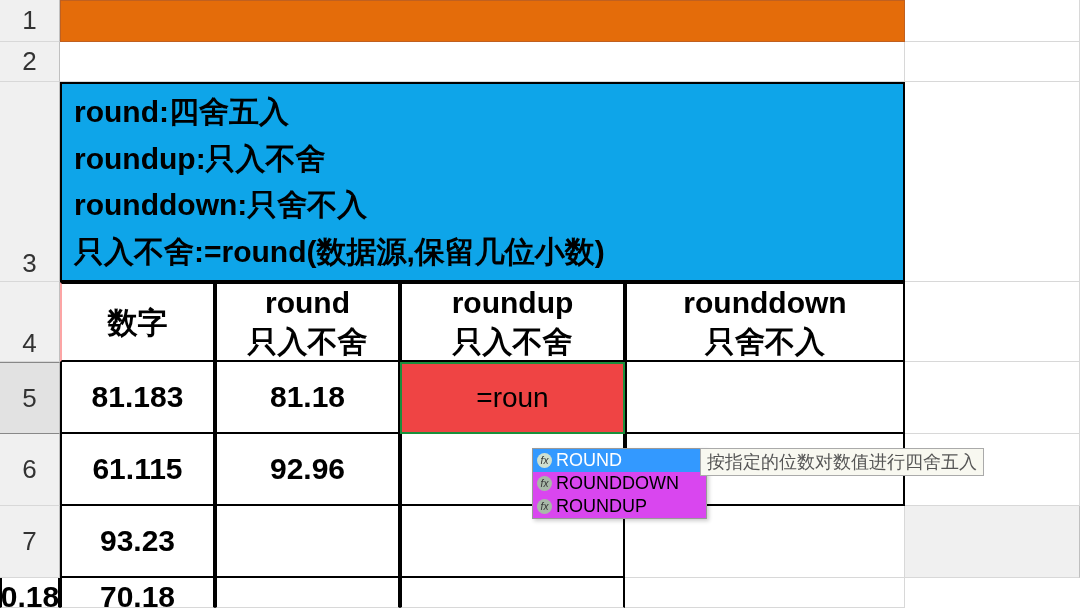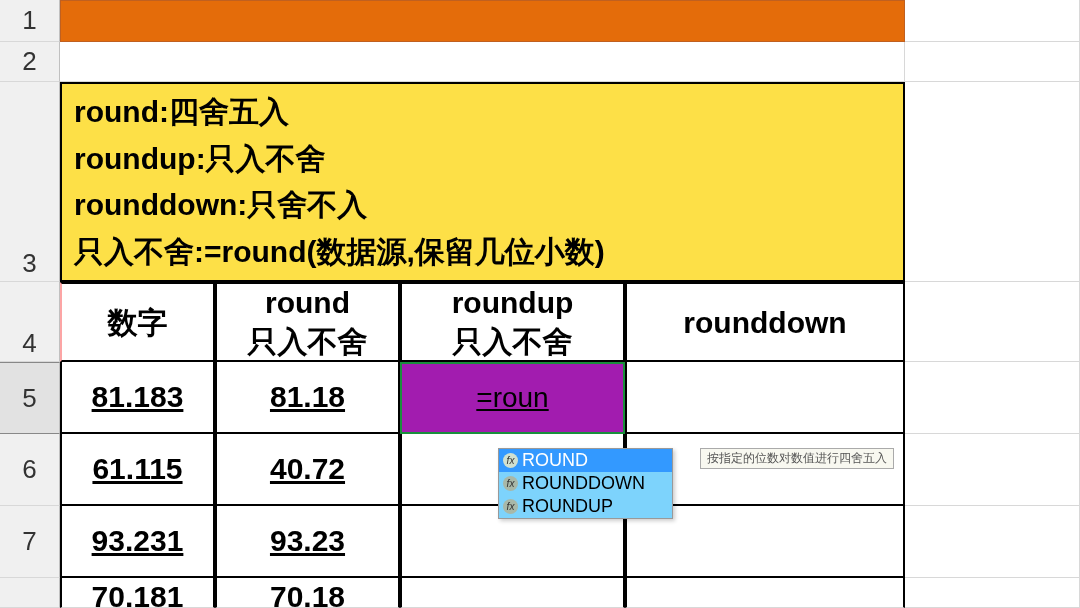--- a/index.html
+++ b/index.html
@@ -32,21 +32,21 @@
   .cell {
     border-right: 1px solid #d8d8d8;
     border-bottom: 1px solid #d8d8d8;
     display: flex;
     align-items: center;
     font-size: 26px;
     padding: 0 6px;
   }
   .orange { background: #E46C0A; }
   .yellow {
-    background: #fde047;
+    background: #0ea5e9;
     grid-column: 2 / 6;
     border: 2px solid #000;
     border-top: 2px solid #000;
     border-left: 2px solid #000;
     border-right: 2px solid #000;
     border-bottom: 2px solid #000;
     display: flex;
     flex-direction: column;
     justify-content: center;
     padding: 8px 12px;
@@ -65,35 +65,34 @@
   }
   .tbl-top { border-top: 2px solid #000; }
   .tbl-left { border-left: 2px solid #fca5a5; }
   .dcell {
     border-left: 2px solid #000;
     border-right: 2px solid #000;
     border-bottom: 2px solid #000;
     font-size: 30px;
     font-weight: bold;
     justify-content: center;
-    text-decoration: underline;
   }
   .dcell.first { border-left: 2px solid #000; }
   .editing {
     border: 2px solid #1a8f3c !important;
-    background: #a21caf;
+    background: #ef4444;
     font-weight: normal;
     font-size: 28px;
   }
   .autocomplete {
     position: absolute;
-    left: 498px;
+    left: 532px;
     top: 448px;
     width: 175px;
-    background: #7dd3fc;
+    background: #d946ef;
     border: 1px solid #999;
     box-shadow: 2px 2px 4px rgba(0,0,0,0.2);
     font-size: 18px;
     z-index: 10;
   }
   .ac-item {
     padding: 1px 4px;
     display: flex;
     align-items: center;
     gap: 4px;
@@ -106,21 +105,21 @@
     display:inline-flex; align-items:center; justify-content:center;
     font-size:10px; color:#333; font-style: italic;
   }
   .ac-item.sel .fx { background:#d0e0d0; }
   .tooltip {
     position: absolute;
     left: 700px;
     top: 448px;
     border: 1px solid #aaa;
     background: #f8f8f0;
-    font-size: 12px;
+    font-size: 18px;
     padding: 1px 6px;
     color: #555;
     z-index: 10;
   }
   .partial {
     border-left: 2px solid #000;
     border-right: 2px solid #000;
     font-size: 30px;
     font-weight: bold;
     justify-content: center;
@@ -156,41 +155,41 @@
   <div class="cell tbl tbl-top">
     <span>round</span>
     <span>只入不舍</span>
   </div>
   <div class="cell tbl tbl-top">
     <span>roundup</span>
     <span>只入不舍</span>
   </div>
   <div class="cell tbl tbl-top">
     <span>rounddown</span>
+    <span>只舍不入</span>
   </div>
   <div class="cell"></div>
 
   <div class="rowhdr sel">5</div>
   <div class="cell dcell first">81.183</div>
   <div class="cell dcell">81.18</div>
   <div class="cell dcell editing">
     <span>=roun</span>
   </div>
   <div class="cell dcell"></div>
   <div class="cell"></div>
 
   <div class="rowhdr">6</div>
   <div class="cell dcell first">61.115</div>
-  <div class="cell dcell">40.72</div>
+  <div class="cell dcell">92.96</div>
   <div class="cell dcell"></div>
   <div class="cell dcell"></div>
   <div class="cell"></div>
 
   <div class="rowhdr">7</div>
-  <div class="cell dcell first">93.231</div>
   <div class="cell dcell">93.23</div>
   <div class="cell dcell"></div>
   <div class="cell dcell"></div>
   <div class="cell"></div>
 
   <div class="rowhdr"></div>
   <div class="cell partial first" style="align-items:flex-start;padding-top:2px">70.181</div>
   <div class="cell partial" style="align-items:flex-start;padding-top:2px">70.18</div>
   <div class="cell partial"></div>
   <div class="cell partial"></div>

